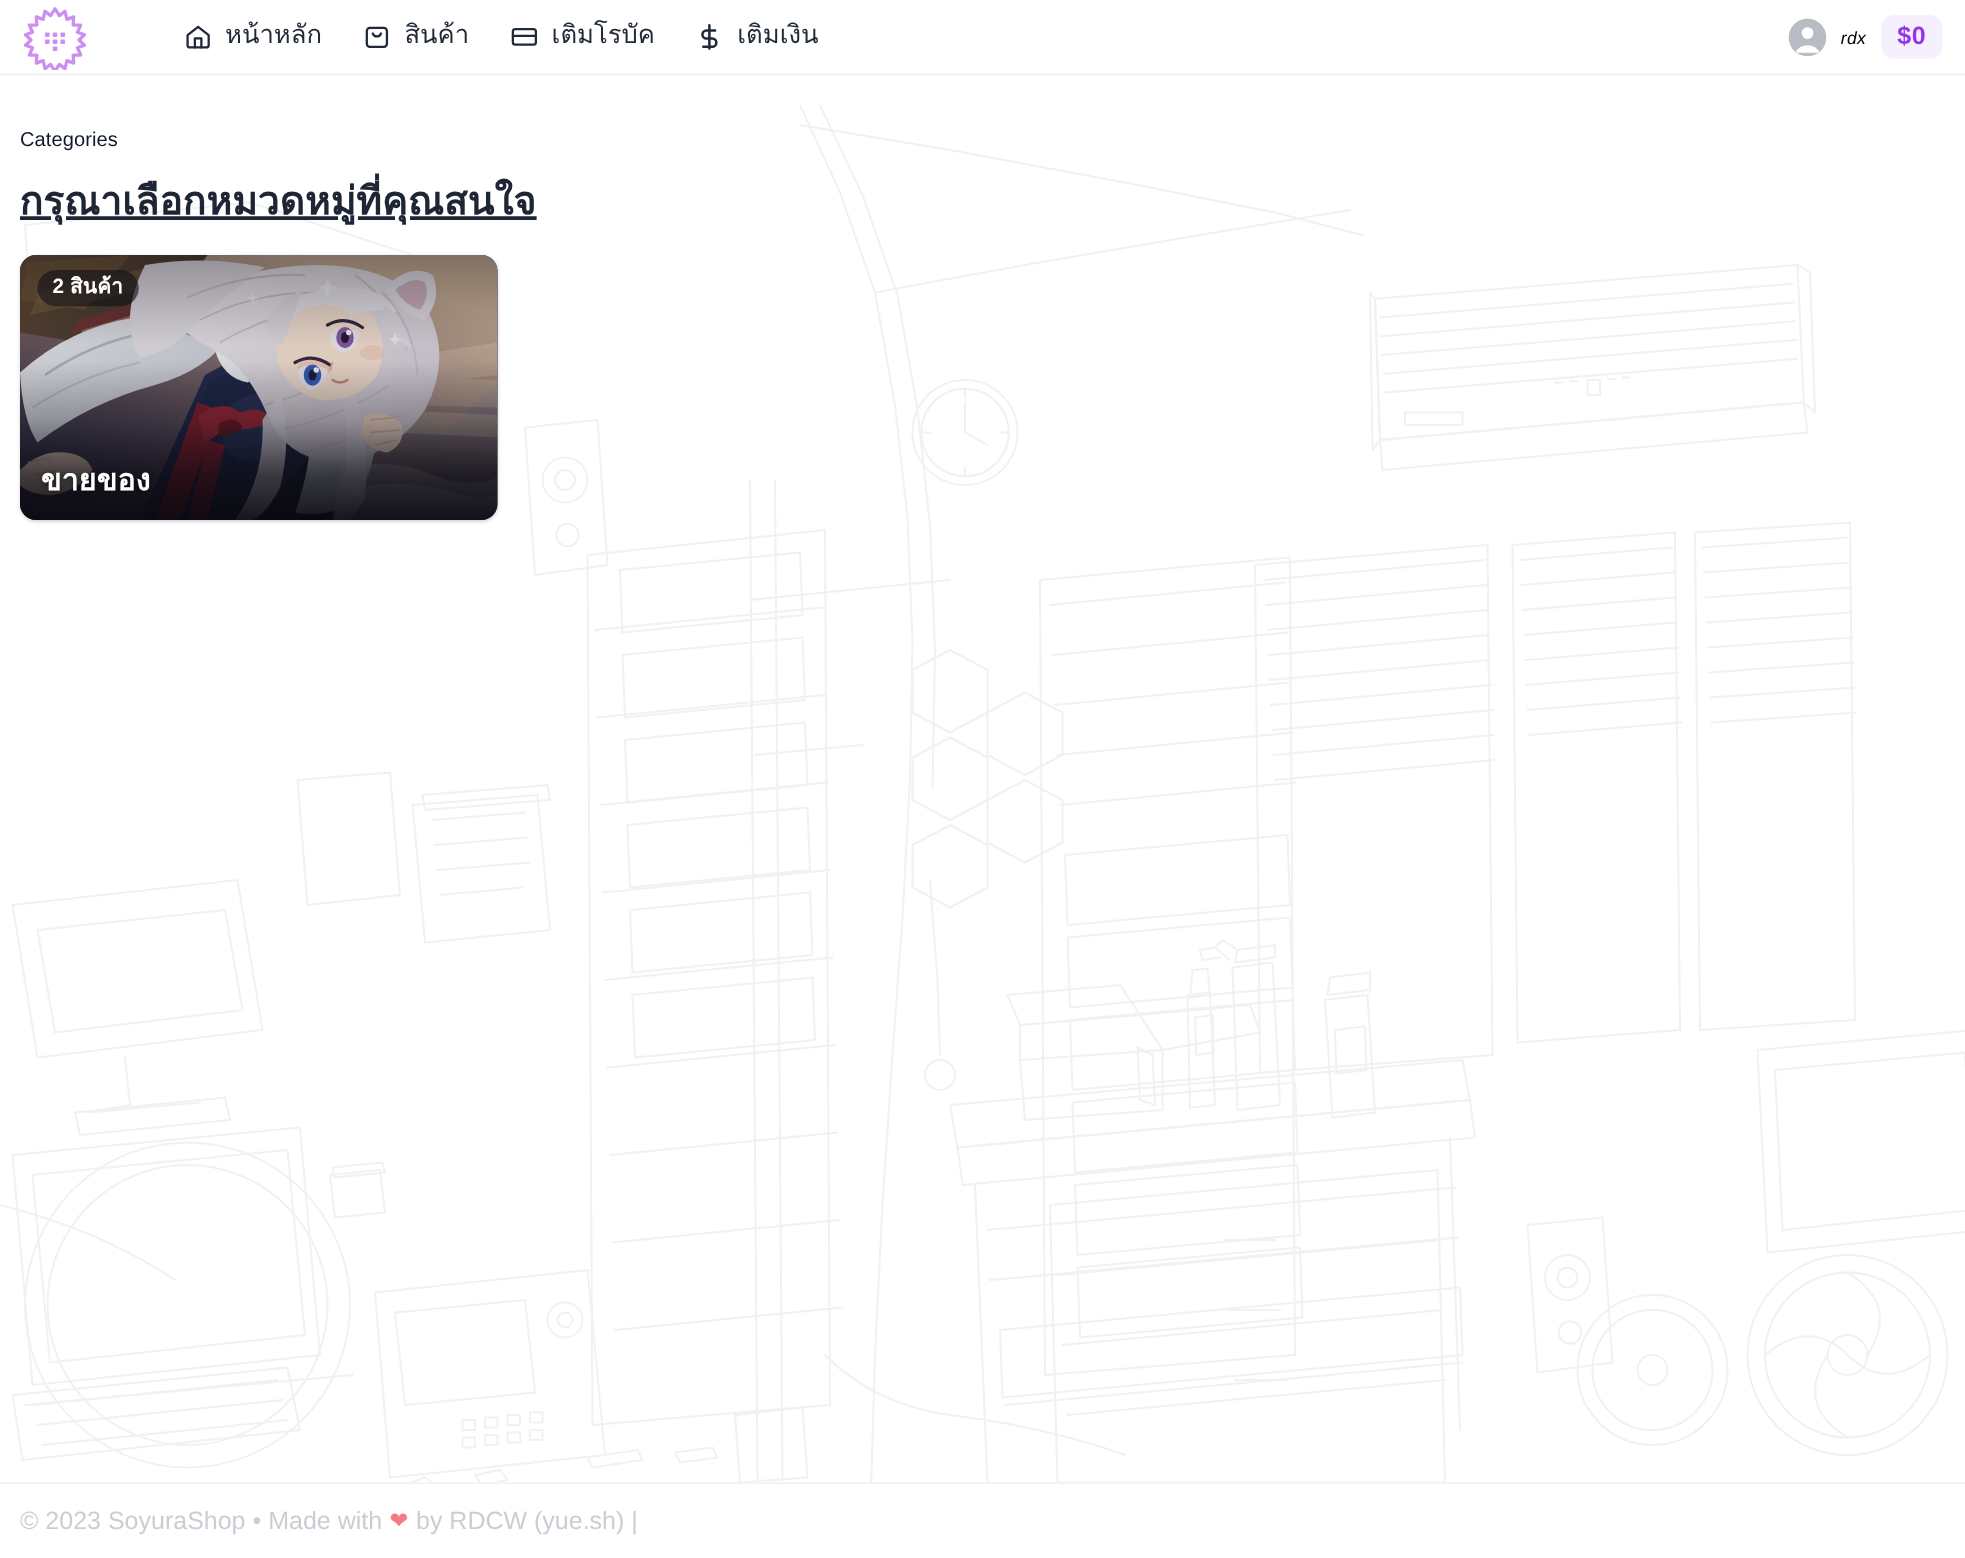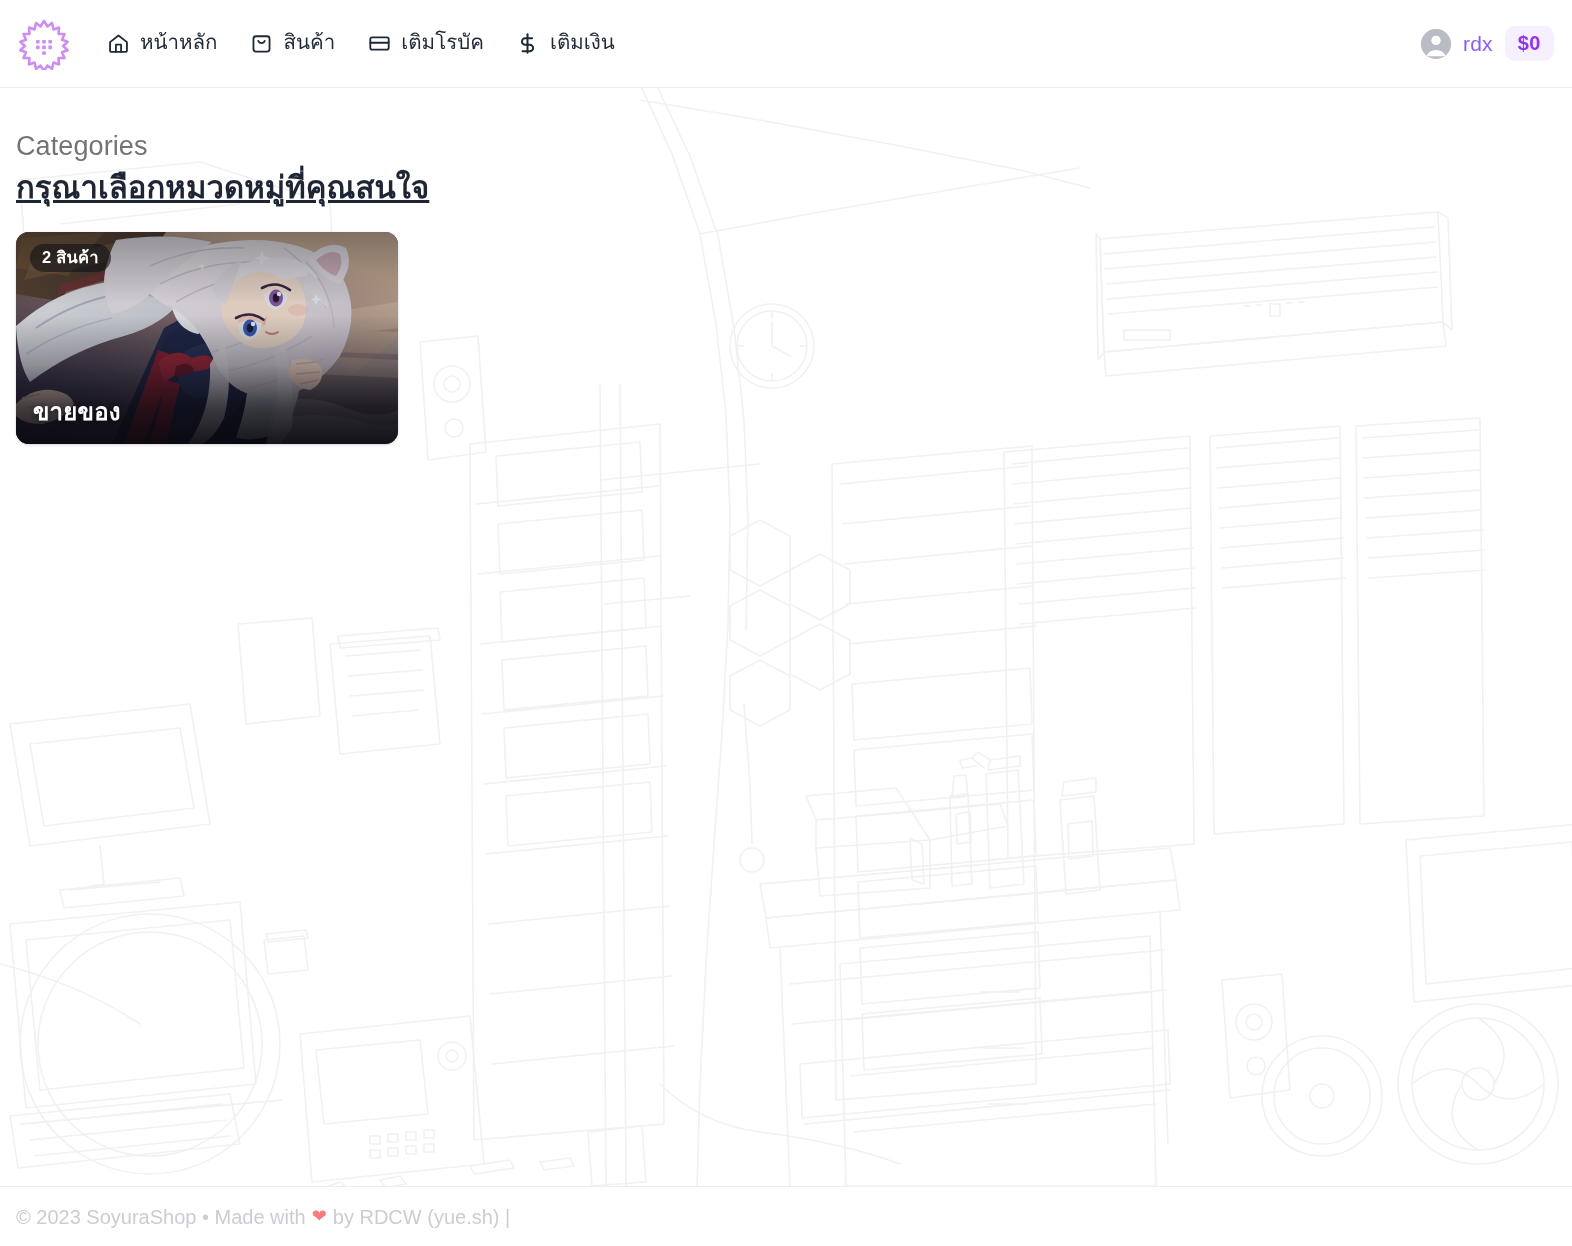--- a/index.html
+++ b/index.html
@@ -33,26 +33,27 @@
     left: 0; top: 0;
     width: 1572px;
     height: 1102px;
     display: block;
   }
 
   
   #site-header {
     position: relative;
     z-index: 5;
-    height: 88px;
+    height: 60px;
     background: #ffffff;
     border-bottom: 1px solid #eceef1;
     display: flex;
     align-items: center;
     padding: 0 18px 0 16px;
+    gap: 40px;
   }
 
   .brand-logo {
     width: 56px;
     height: 56px;
     flex: 0 0 56px;
     display: flex;
     align-items: center;
     justify-content: center;
     margin-right: 18px;
@@ -98,23 +99,24 @@
     flex: 0 0 30px;
     border-radius: 50%;
     background: #b9bcc4;
     display: flex;
     align-items: center;
     justify-content: center;
     overflow: hidden;
     cursor: pointer;
   }
   .user-name {
-    font-size: 21px;
-    color: #8b5cf6;
+    font-size: 14px;
+    color: #000000;
     letter-spacing: .2px;
+    font-style: italic;
   }
   .balance-badge {
     background: #f6f0fe;
     color: #9333ea;
     font-size: 20px;
     font-weight: 700;
     padding: 7px 13px 8px;
     border-radius: 10px;
     line-height: 1;
     cursor: pointer;
@@ -123,25 +125,25 @@
 
   
   #main-content {
     position: relative;
     z-index: 3;
     padding: 44px 16px 0 16px;
     height: 1102px;
   }
 
   .section-eyebrow {
-    color: #737373;
-    font-size: 27px;
+    color: #0f172a;
+    font-size: 16px;
     line-height: 1.1;
     letter-spacing: .1px;
-    margin-bottom: 7px;
+    margin-bottom: 20px;
   }
   .section-heading {
     font-size: 31px;
     font-weight: 700;
     color: #1e2534;
     line-height: 1.22;
     margin-bottom: 25px;
     letter-spacing: .1px;
     text-decoration: underline;
   }

